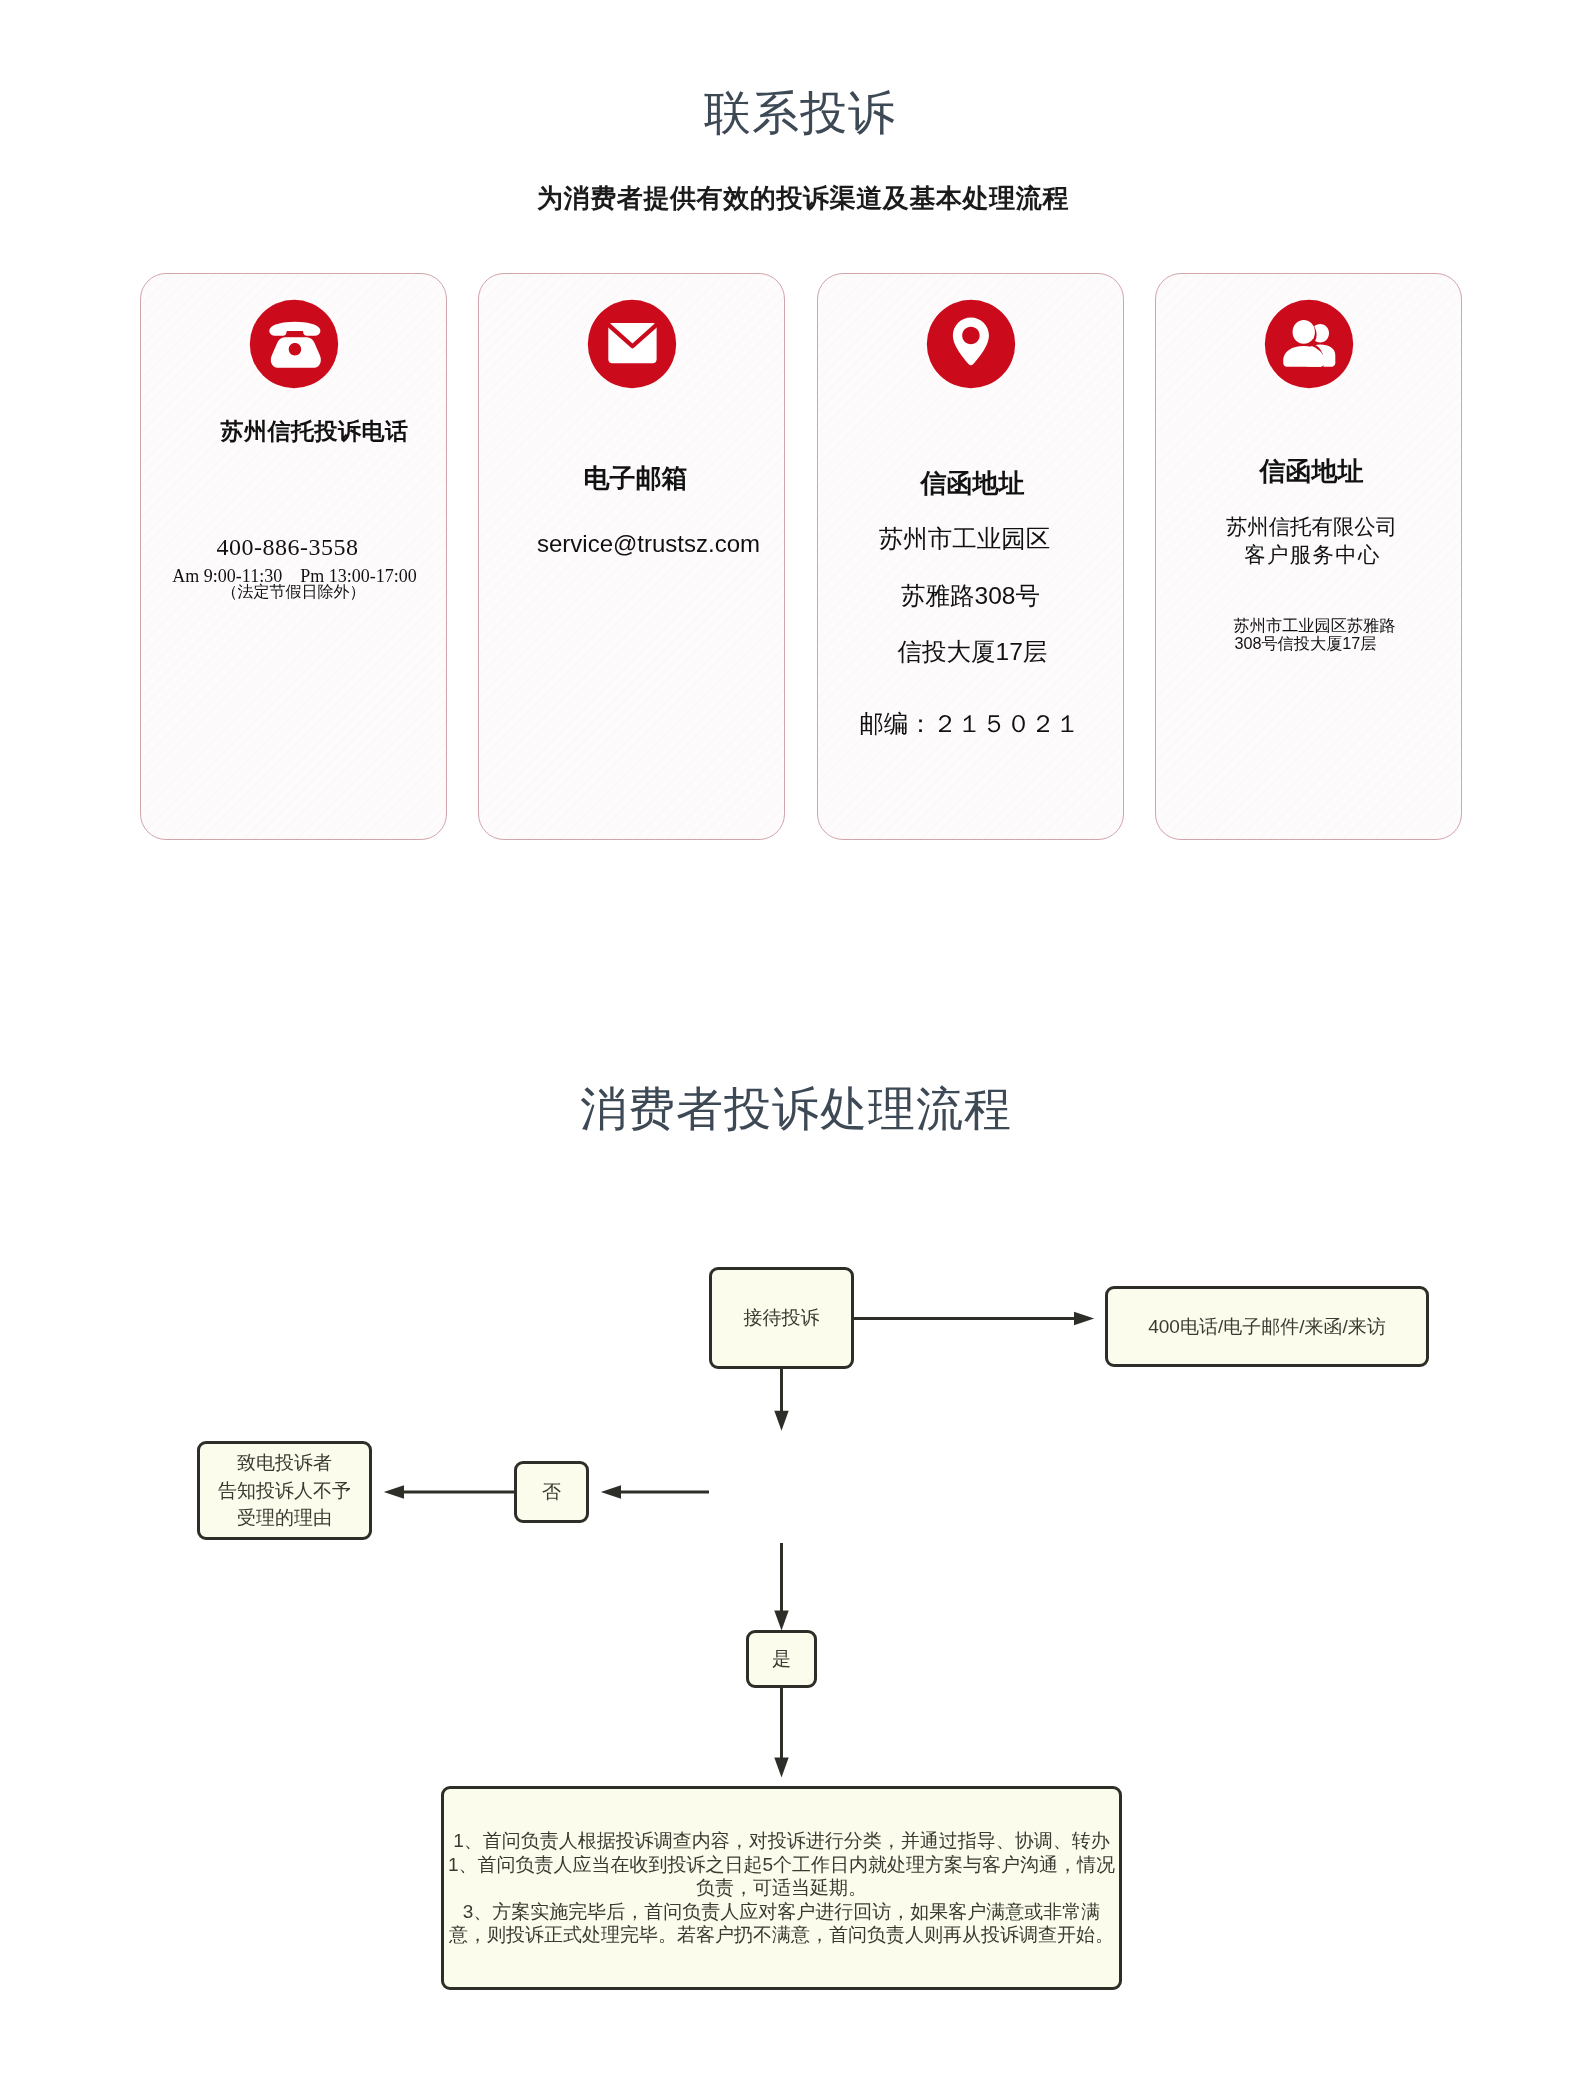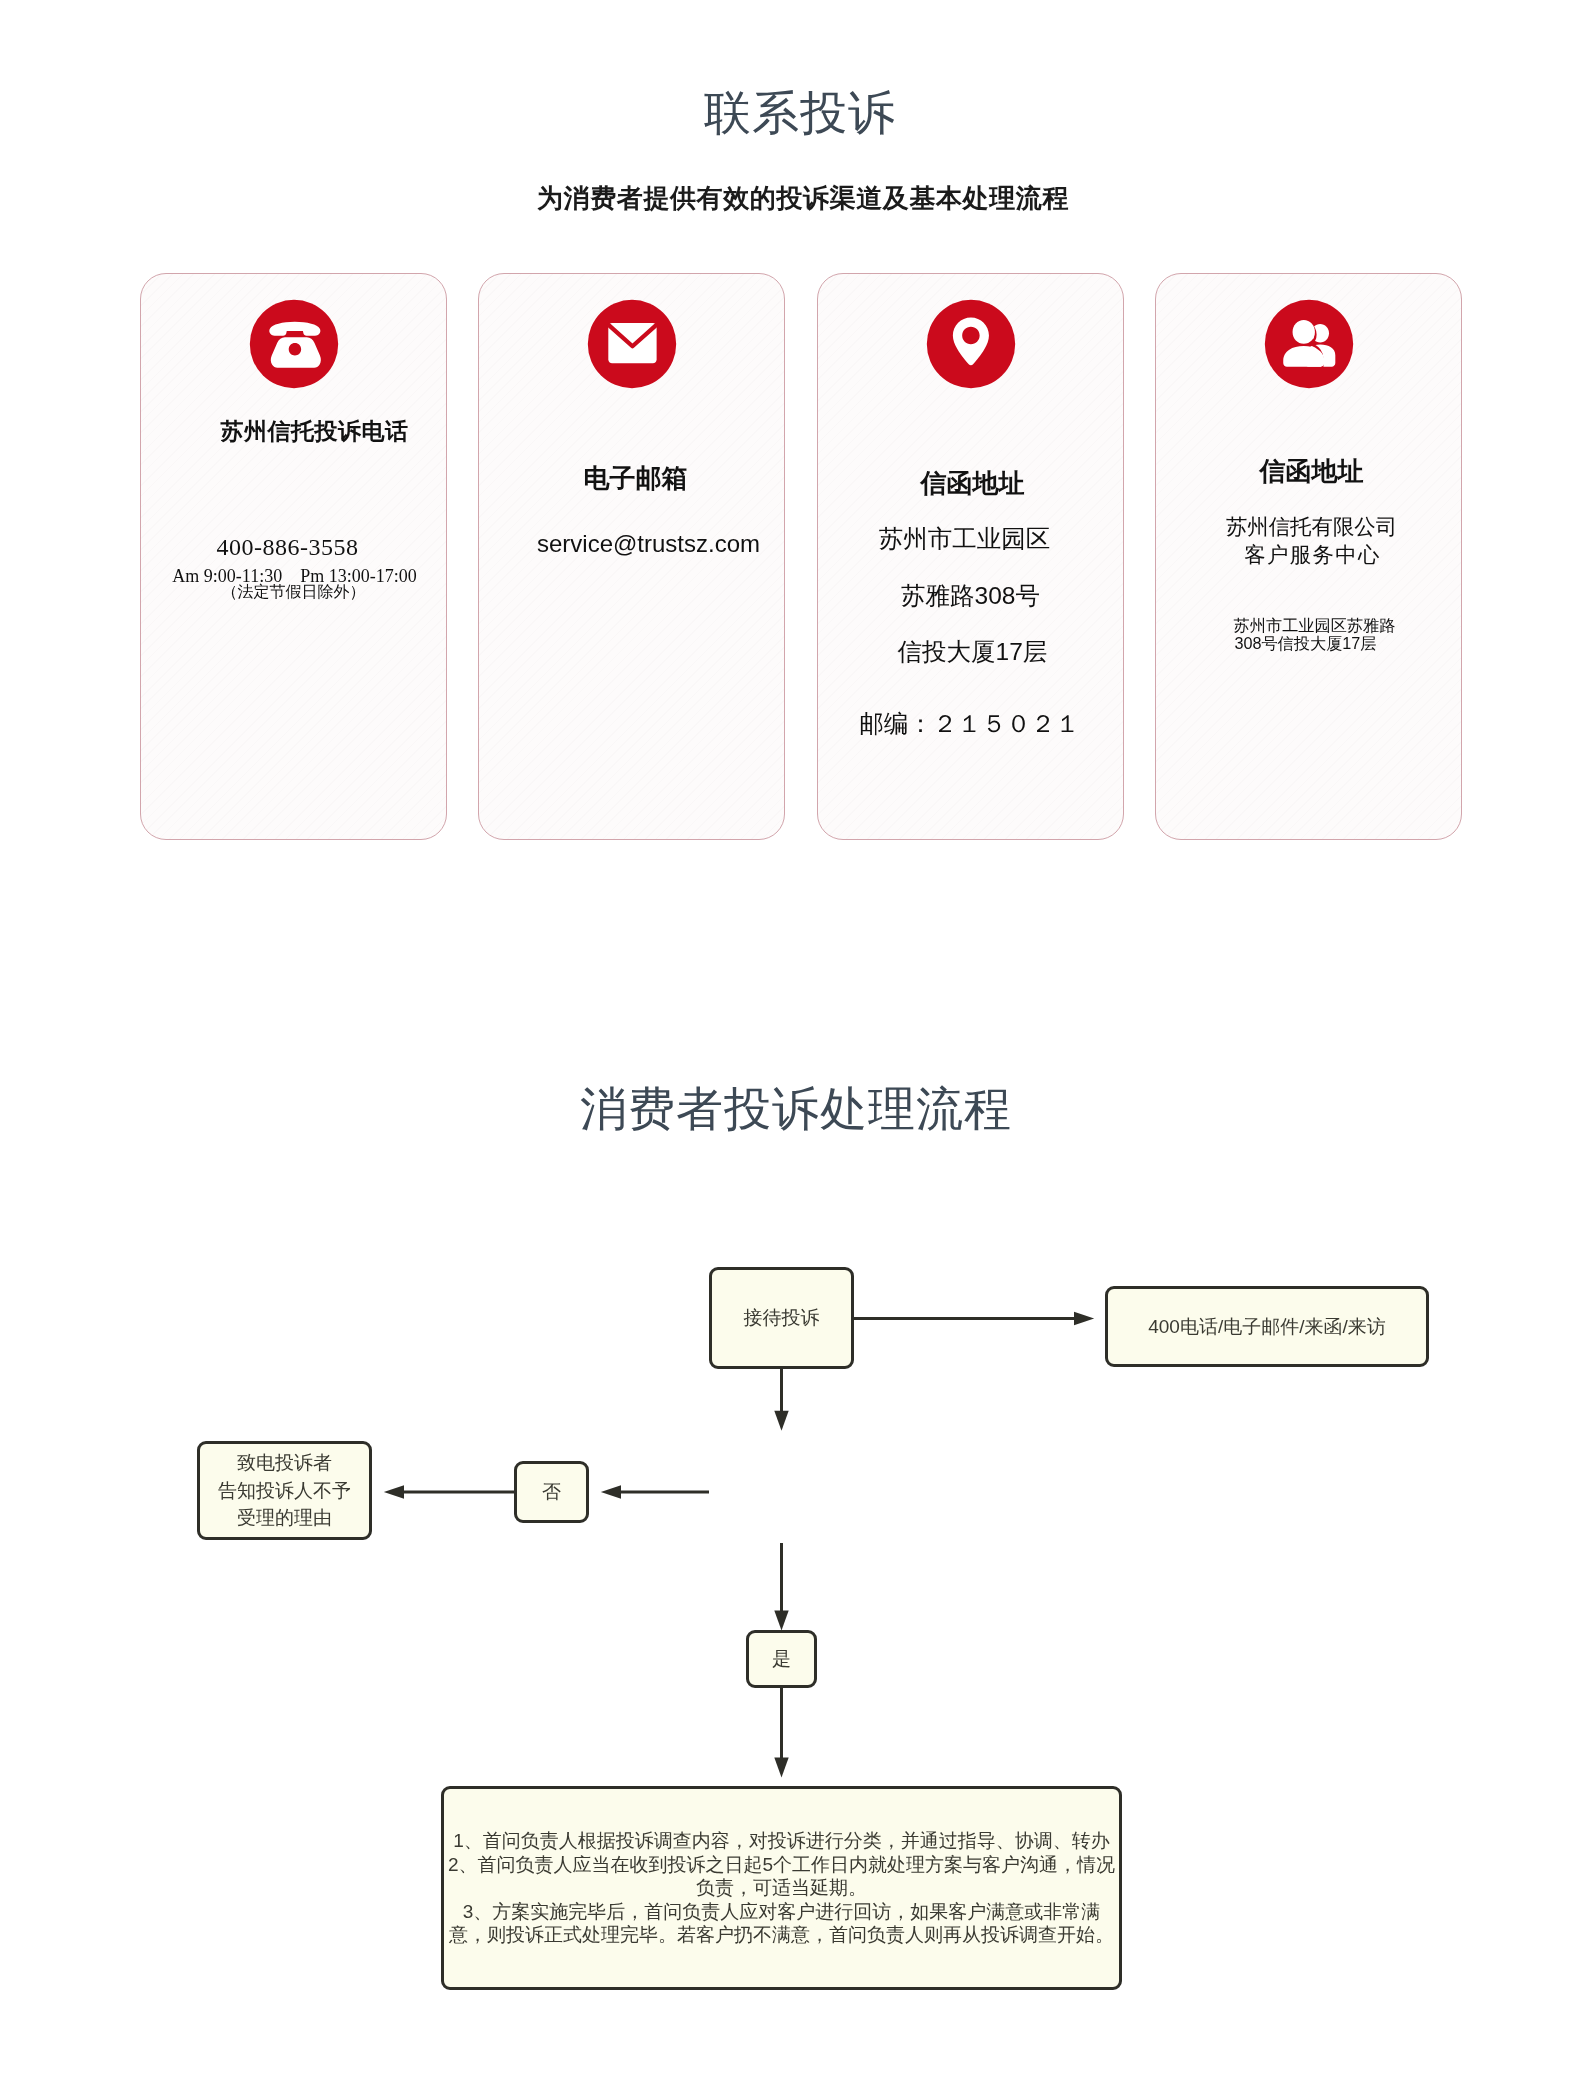--- a/index.html
+++ b/index.html
@@ -168,21 +168,21 @@
       </span>
     </div>
 
     <div class="fbox" style="left:746px;top:1630px;width:71px;height:58px">
       <span class="txt">是</span>
     </div>
 
     <div class="fbox fdetail" style="left:441px;top:1786px;width:681px;height:204px;font-size:19px;line-height:23.4px;">
       <span class="txt">
         <span>1、首问负责人根据投诉调查内容，对投诉进行分类，并通过指导、协调、转办</span>
-        <span>2、首问负责人应当在收到投诉之日起5个工作日内就处理方案与客户沟通，情况</span>
+        <span>1、首问负责人应当在收到投诉之日起5个工作日内就处理方案与客户沟通，情况</span>
         <span>负责，可适当延期。</span>
         <span>3、方案实施完毕后，首问负责人应对客户进行回访，如果客户满意或非常满</span>
         <span>意，则投诉正式处理完毕。若客户扔不满意，首问负责人则再从投诉调查开始。</span>
       </span>
     </div>
 
   </div>
 
 </div>
 

